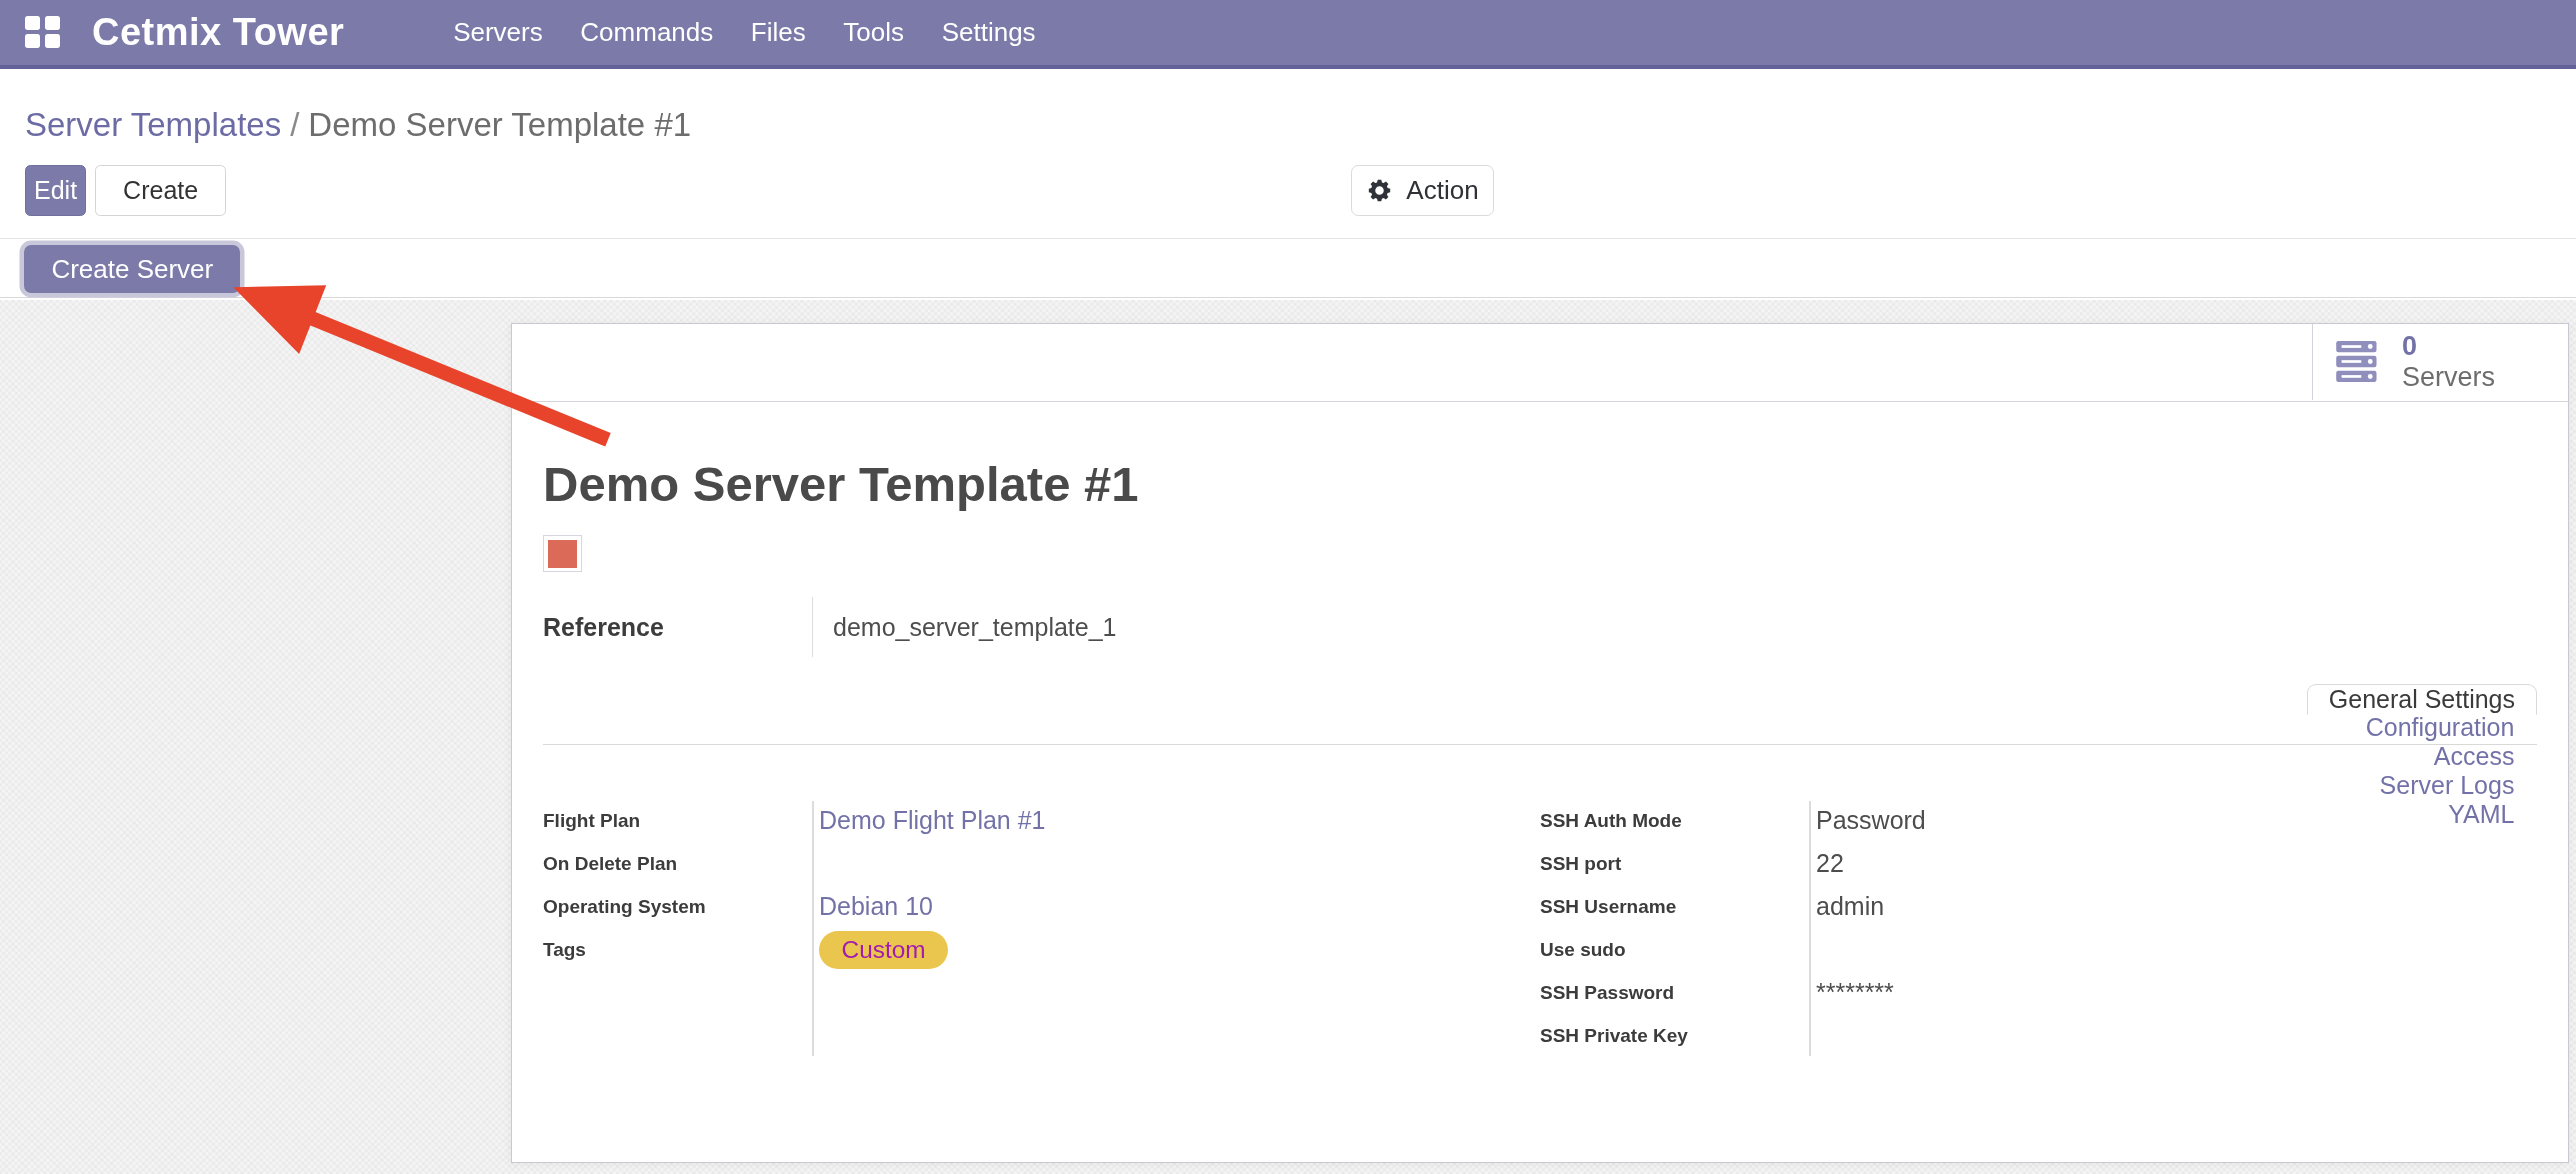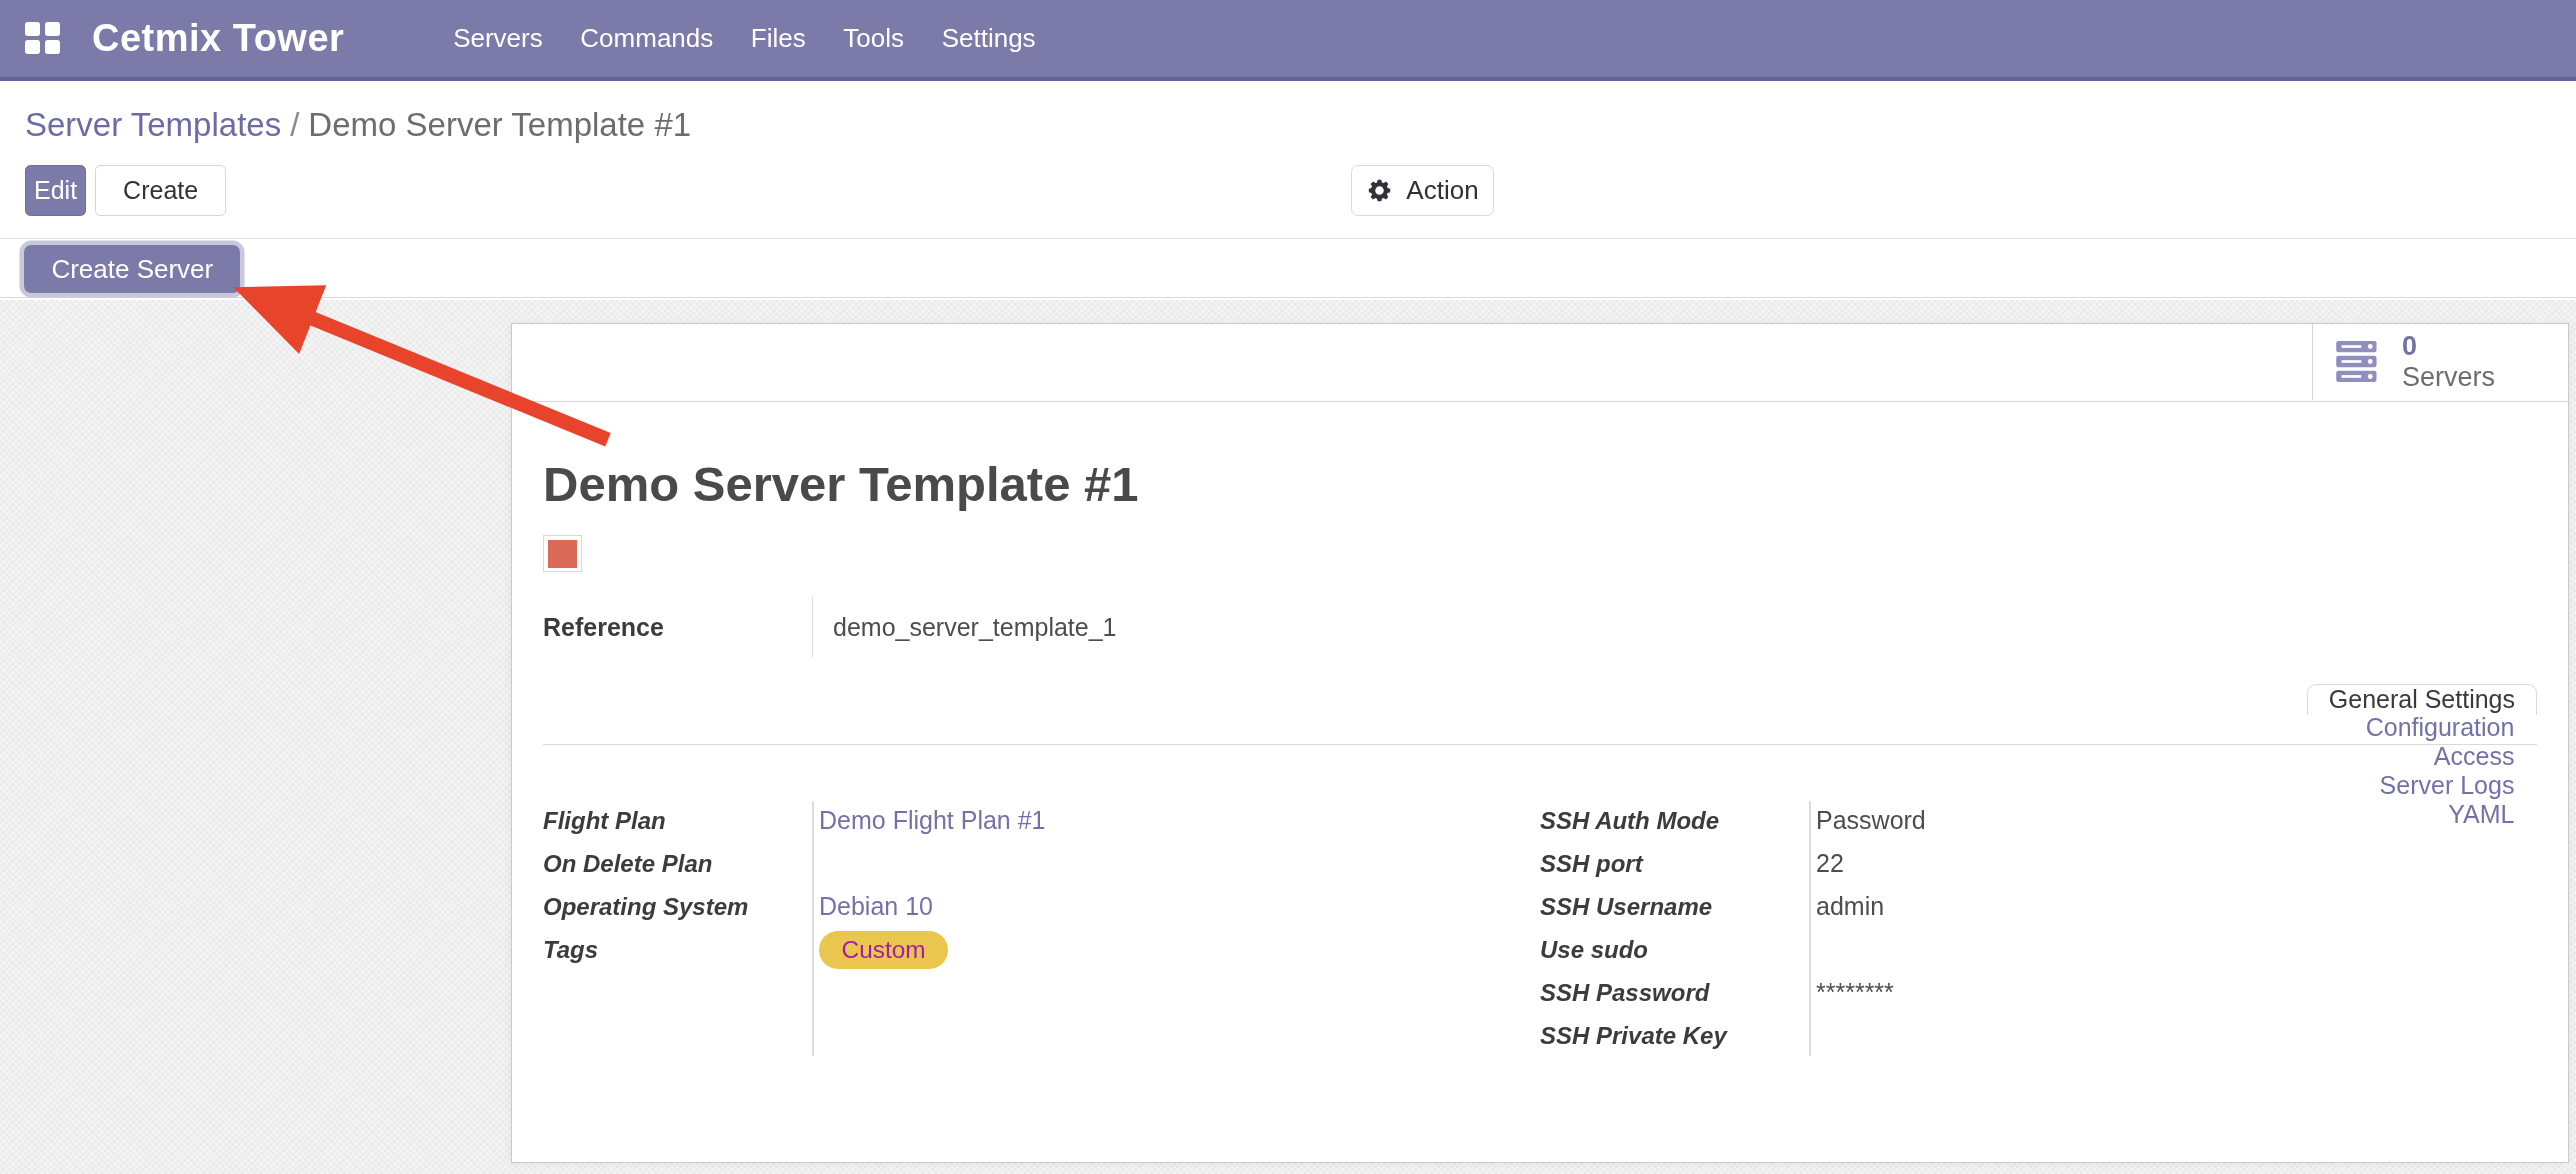--- a/index.html
+++ b/index.html
@@ -1,21 +1,21 @@
 <!DOCTYPE html>
 <html style="font-size:14.5px"><head>
 <meta charset="utf-8">
 <style>
   * { margin:0; padding:0; box-sizing:border-box; }
   html,body { width:2576px; height:1174px; overflow:hidden; }
   body { font-family:"Liberation Sans","DejaVu Sans",sans-serif; background:#ffffff; position:relative; }
 
   
   .navbar{
-    height:81px; background:#7b7aa9; border-bottom:4.5px solid #62619a;
+    height:69px; background:#7b7aa9; border-bottom:4.5px solid #62619a;
     display:flex; align-items:center; padding:0 16px 0 25px;
   }
   .apps-icon{ width:36px; height:33px; display:grid; grid-template-columns:15.4px 15.4px;
     grid-template-rows:13.5px 13.5px; gap:4.5px; cursor:pointer; }
   .apps-icon span{ background:#ffffff; border-radius:2.7px; }
   .brand{ color:#ffffff; font-size:38px; font-weight:bold; margin-left:31px; letter-spacing:0.5px; }
   .menu{ display:flex; gap:34px; margin-left:107px; }
   .menu-item{ color:#ffffff; font-size:26px; cursor:pointer; padding:5.4px 1.8px; }
 
   
@@ -80,21 +80,21 @@
     display:flex; align-items:center; font-size:25px; color:#3a3a3a; cursor:pointer; }
   .tab{ padding:0 22.6px; font-size:25px; color:#7372a8; cursor:pointer;
     display:flex; align-items:center; height:60px; }
 
   
   .groups{ margin-top:54px; display:grid; grid-template-columns:1fr 1fr; }
   .group{ position:relative; display:grid; grid-template-columns:269px 1fr;
     grid-auto-rows:43px; align-content:start; min-height:271px; }
   .group::before{ content:''; position:absolute; left:269px; top:1.8px; height:255px;
     width:1.8px; background:#dcdcdc; }
-  .group .field-label{ font-size:24px;font-style:italic; }
+  .group .field-label{ font-size:19px; }
   .field-value{ padding-left:7px; font-size:25px; color:#4d4d4d;
     display:flex; align-items:center; }
   .link{ color:#7372a8; cursor:pointer; }
   .tag-pill{ display:inline-flex; align-items:center; background:#ebc64e; color:#a21caf;
     font-size:24.4px; height:38px; padding:0 22.6px; border-radius:902px; }
 
   
   .arrow-overlay{ position:absolute; top:0; left:0; width:2576px; height:1174px;
     pointer-events:none; z-index:50; }
 </style>

